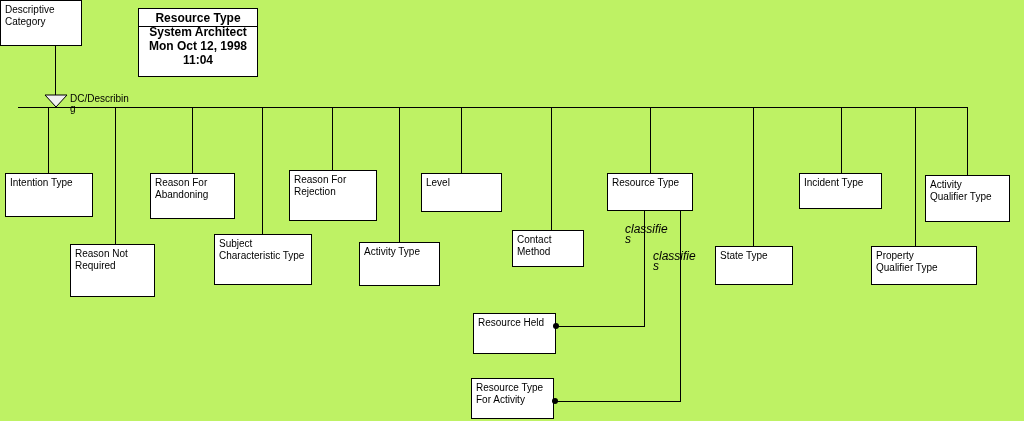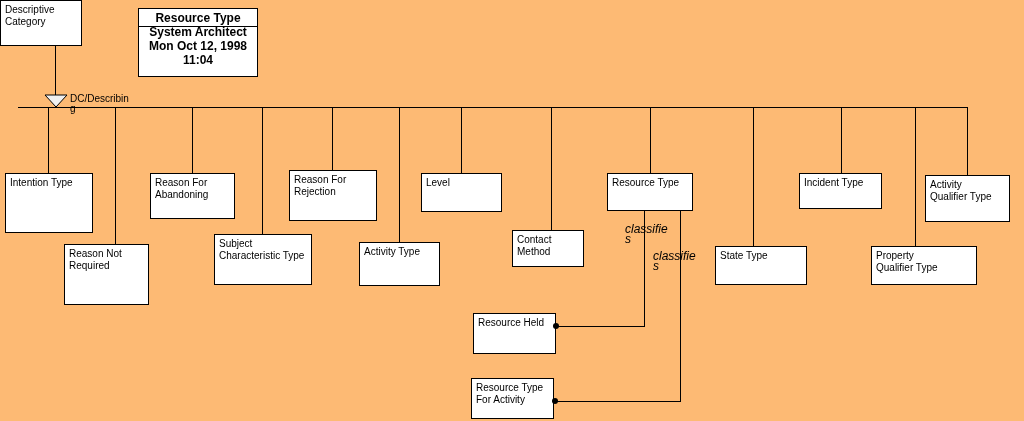--- a/index.html
+++ b/index.html
@@ -4,21 +4,21 @@
 <style>
   html, body {
     margin: 0;
     padding: 0;
     background: #f0f0f0;
   }
   #canvas {
     position: relative;
     width: 1024px;
     height: 421px;
-    background: #fdba74;
+    background: #bef264;
     font-family: "Liberation Sans", sans-serif;
     overflow: hidden;
   }
   .box {
     position: absolute;
     background: #ffffff;
     border: 1px solid #000000;
     box-sizing: border-box;
     font-size: 10px;
     line-height: 12px;
@@ -104,43 +104,43 @@
   <div class="line vline" style="left:332px; top:107px; height:63px;"></div>
   <div class="line vline" style="left:399px; top:107px; height:135px;"></div>
   <div class="line vline" style="left:461px; top:107px; height:66px;"></div>
   <div class="line vline" style="left:551px; top:107px; height:123px;"></div>
   <div class="line vline" style="left:650px; top:107px; height:66px;"></div>
   <div class="line vline" style="left:753px; top:107px; height:139px;"></div>
   <div class="line vline" style="left:841px; top:107px; height:66px;"></div>
   <div class="line vline" style="left:915px; top:107px; height:139px;"></div>
   <div class="line vline" style="left:967px; top:107px; height:68px;"></div>
 
-  <div class="box" style="left:5px; top:173px; width:88px; height:60px;">Intention Type</div>
+  <div class="box" style="left:5px; top:173px; width:88px; height:44px;">Intention Type</div>
 
-  <div class="box" style="left:64px; top:244px; width:85px; height:61px;">Reason Not
+  <div class="box" style="left:70px; top:244px; width:85px; height:53px;">Reason Not
 Required</div>
 
   <div class="box" style="left:150px; top:173px; width:85px; height:46px;">Reason For
 Abandoning</div>
 
   <div class="box" style="left:214px; top:234px; width:98px; height:51px;">Subject
 Characteristic Type</div>
 
   <div class="box" style="left:289px; top:170px; width:88px; height:51px;">Reason For
 Rejection</div>
 
   <div class="box" style="left:359px; top:242px; width:81px; height:44px;">Activity Type</div>
 
   <div class="box" style="left:421px; top:173px; width:81px; height:39px;">Level</div>
 
   <div class="box" style="left:512px; top:230px; width:72px; height:37px;">Contact Method</div>
 
   <div class="box" style="left:607px; top:173px; width:86px; height:38px;">Resource Type</div>
 
-  <div class="box" style="left:715px; top:246px; width:92px; height:39px;">State Type</div>
+  <div class="box" style="left:715px; top:246px; width:78px; height:39px;">State Type</div>
 
   <div class="box" style="left:799px; top:173px; width:83px; height:36px;">Incident Type</div>
 
   <div class="box" style="left:871px; top:246px; width:106px; height:39px;">Property
 Qualifier Type</div>
 
   <div class="box" style="left:925px; top:175px; width:85px; height:47px;">Activity
 Qualifier Type</div>
 
   <div class="box" style="left:473px; top:313px; width:83px; height:41px;">Resource Held</div>

